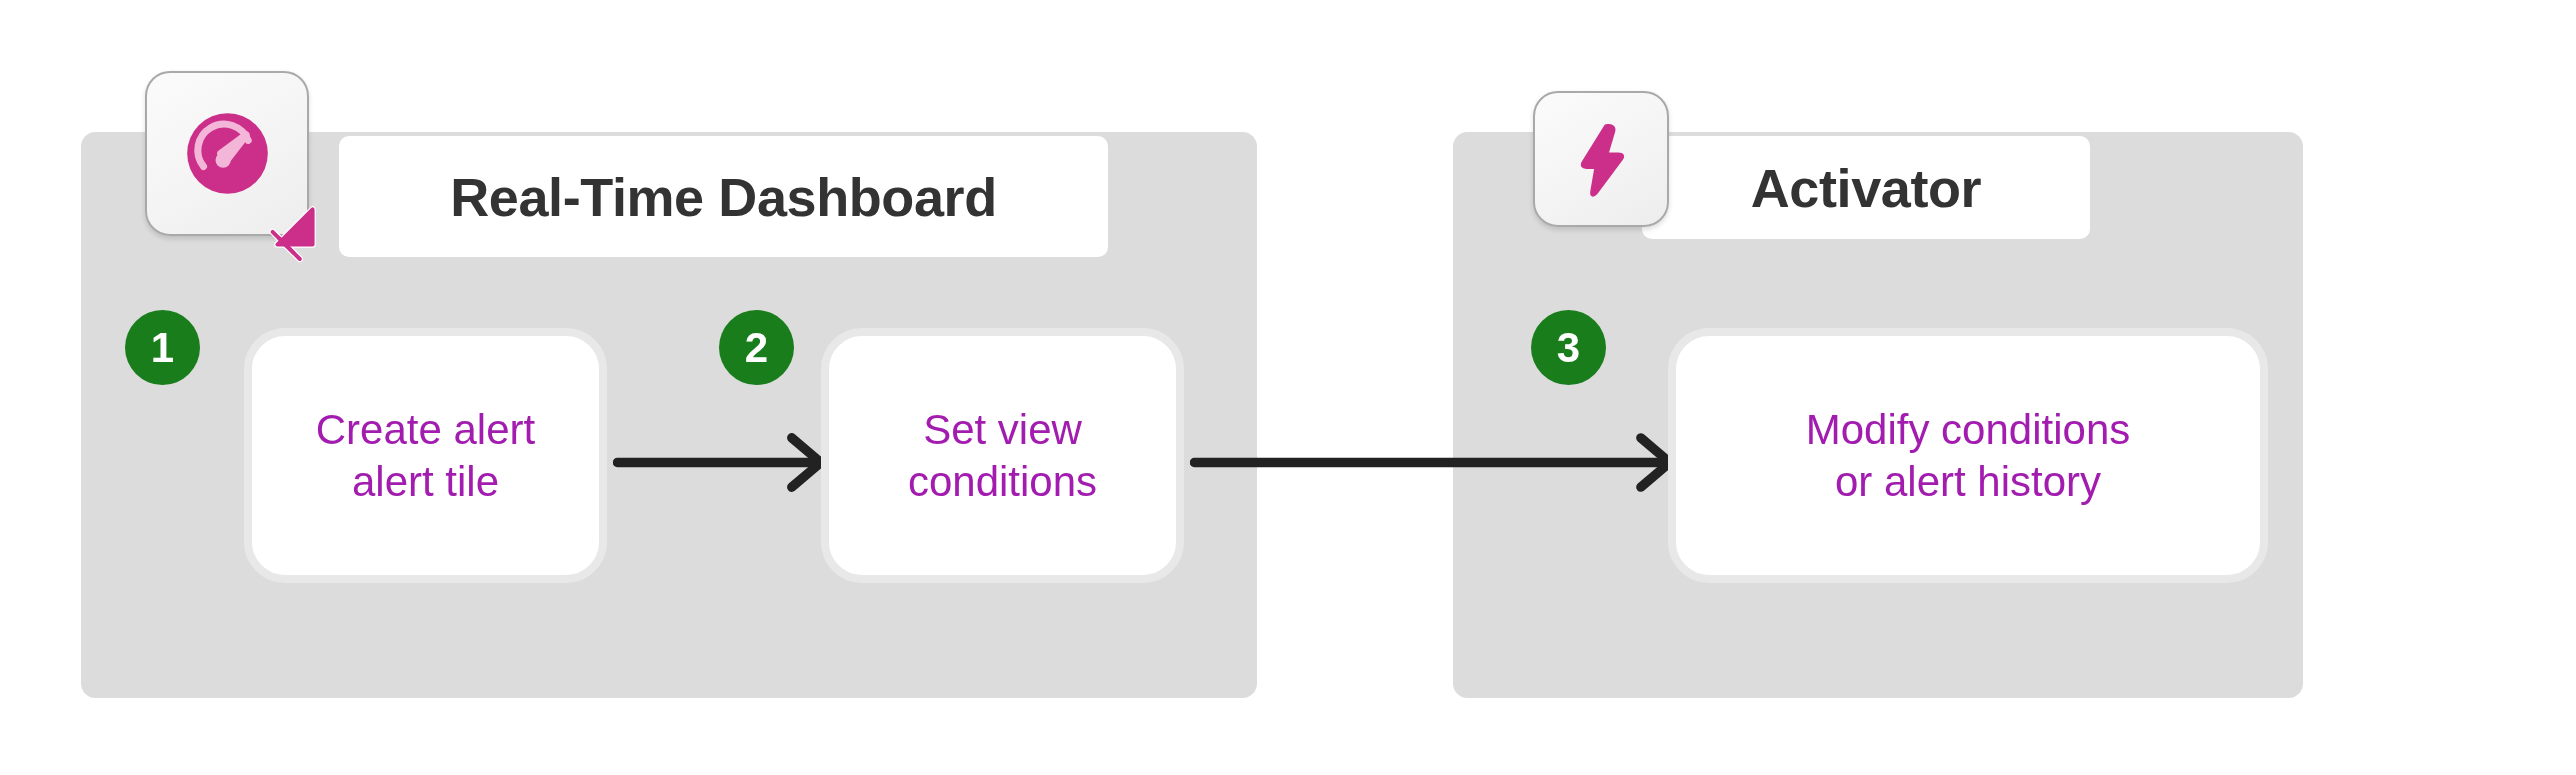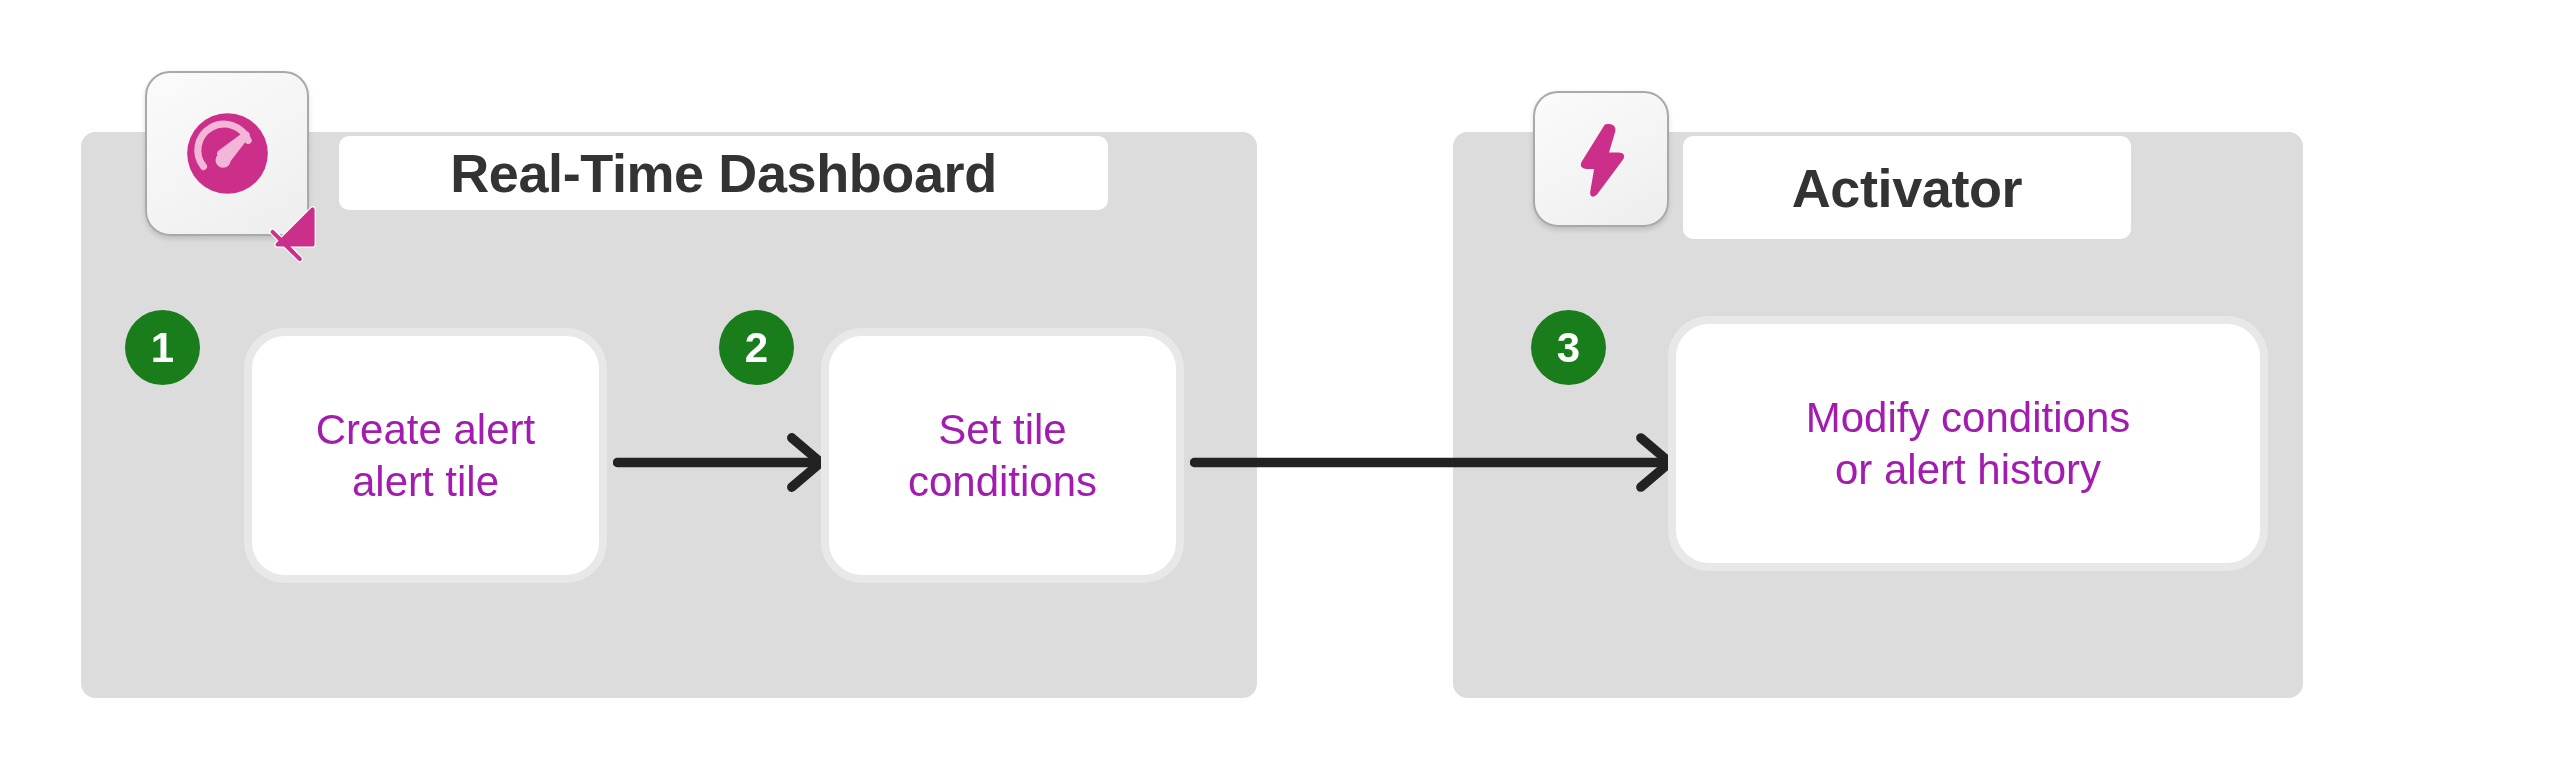--- a/index.html
+++ b/index.html
@@ -36,22 +36,22 @@
     align-items: center;
     justify-content: center;
     padding: 0 25px;
     box-sizing: border-box;
     color: #333333;
     font-weight: bold;
     font-size: 54px;
     letter-spacing: -0.4px;
     white-space: nowrap;
   }
-  #title-dashboard { left: 339px;  top: 136px; width: 769px; height: 74px; }
-  #title-activator { left: 1683px; top: 136px; width: 448px;  height: 103px; }
+  #title-dashboard { left: 339px;  top: 136px; width: 769px; height: 121px; }
+  #title-activator { left: 1642px; top: 136px; width: 448px;  height: 103px; }
 
   
   .icon-tile {
     position: absolute;
     background: linear-gradient(150deg, #fbfbfb 0%, #f4f4f4 55%, #ededed 100%);
     border: 2.9px solid #a9a9a9;
     border-radius: 25px;
     box-sizing: border-box;
     box-shadow: 0 2.2px 5px rgba(0,0,0,0.13);
     display: flex;
@@ -104,21 +104,21 @@
     align-items: center;
     justify-content: center;
     color: #a21caf;
     font-size: 42px;
     line-height: 1.22;
     text-align: center;
     padding: 0 19px;
   }
   #node-1 { left: 244px;  top: 328px; width: 363px; height: 255px; }
   #node-2 { left: 821px; top: 328px; width: 363px; height: 255px; }
-  #node-3 { left: 1668px; top: 316px; width: 600px; height: 255px; justify-content: center; }
+  #node-3 { left: 1668px; top: 328px; width: 600px; height: 255px; justify-content: center; }
 
   
   .arrow {
     position: absolute;
     pointer-events: none;
   }
   #arrow-1-2 { left: 613px;  top: 426px; width: 218px; height: 73px; }
   #arrow-2-3 { left: 1190px; top: 426px; width: 490px; height: 73px; }
 </style>
 </head>
@@ -141,21 +141,21 @@
       <line x1="6" y1="50" x2="658" y2="50"></line>
       <polyline points="622,16 662,50 622,84"></polyline>
     </g>
   </svg>
 
   <div class="step-node" id="node-1">
     <span>Create alert</span>
     <span>alert tile</span>
   </div>
   <div class="step-node" id="node-2">
-    <span>Set tile</span>
+    <span>Set view</span>
     <span>conditions</span>
   </div>
   <div class="step-node" id="node-3">
     <span>Modify conditions</span>
     <span>or alert history</span>
   </div>
 
   <div class="step-badge" id="badge-1">1</div>
   <div class="step-badge" id="badge-2">2</div>
   <div class="step-badge" id="badge-3">3</div>

